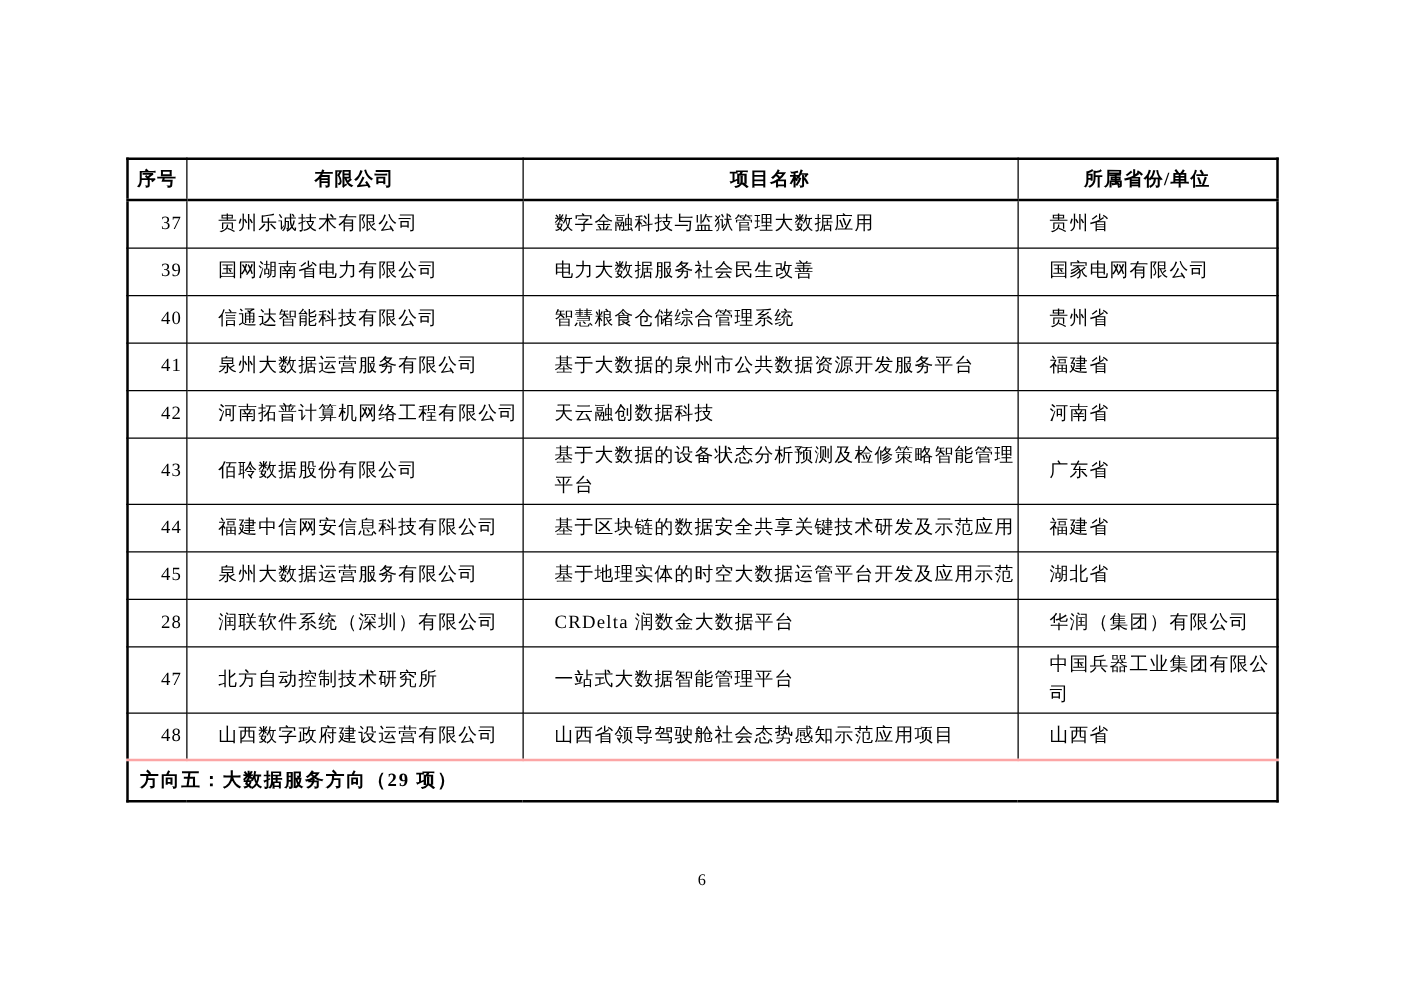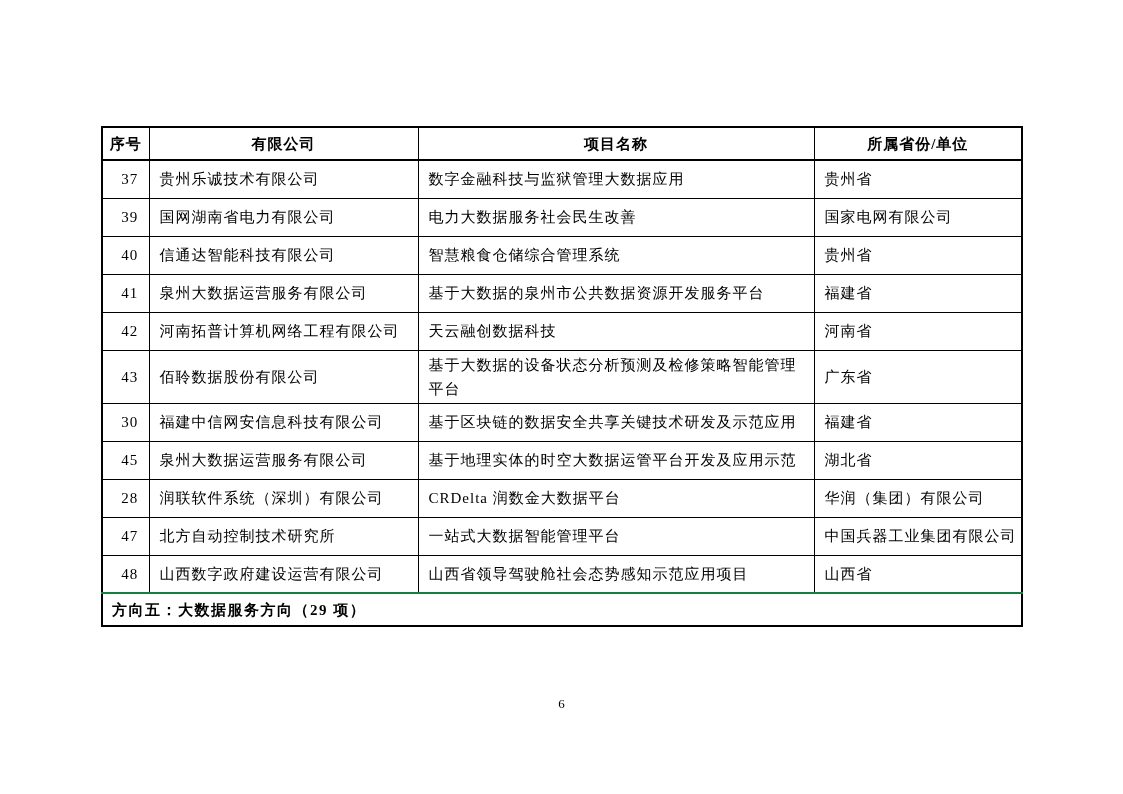--- a/index.html
+++ b/index.html
@@ -23,21 +23,21 @@
     width: 920px;
     border-collapse: collapse;
     table-layout: fixed;
     border: 2px solid #000000;
     font-size: 15px;
     letter-spacing: 1px;
   }
   table.doc-table th,
   table.doc-table td {
     border: 1px solid #000000;
-    padding: 2px 2px 2px 10px;
+    padding: 2px 2px 2px 25px;
     vertical-align: middle;
     line-height: 1.6;
     overflow: hidden;
     word-break: break-all;
   }
   table.doc-table thead tr {
     height: 33px;
   }
   table.doc-table thead th {
     font-weight: bold;
@@ -50,21 +50,21 @@
   }
   td.center {
     text-align: center;
     padding: 2px;
   }
   tr.footer-row {
     height: 33px;
   }
   tr.footer-row td {
     font-weight: bold;
-    border-top: 2px solid #15803d;
+    border-top: 2px solid #fca5a5;
     padding-left: 9px;
     letter-spacing: 1.5px;
   }
   .page-number {
     position: absolute;
     left: 0;
     right: 0;
     top: 696px;
     text-align: center;
     font-size: 13px;
@@ -123,21 +123,21 @@
           <td>天云融创数据科技</td>
           <td>河南省</td>
         </tr>
         <tr class="data-row">
           <td class="center">43</td>
           <td>佰聆数据股份有限公司</td>
           <td>基于大数据的设备状态分析预测及检修策略智能管理平台</td>
           <td>广东省</td>
         </tr>
         <tr class="data-row">
-          <td class="center">30</td>
+          <td class="center">44</td>
           <td>福建中信网安信息科技有限公司</td>
           <td>基于区块链的数据安全共享关键技术研发及示范应用</td>
           <td>福建省</td>
         </tr>
         <tr class="data-row">
           <td class="center">45</td>
           <td>泉州大数据运营服务有限公司</td>
           <td>基于地理实体的时空大数据运管平台开发及应用示范</td>
           <td>湖北省</td>
         </tr>

